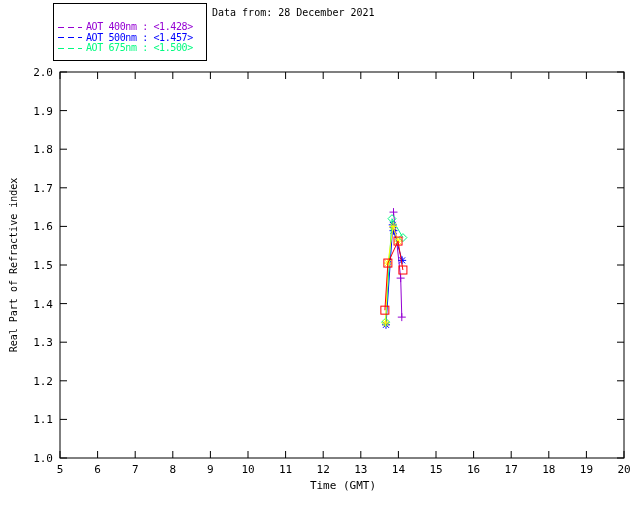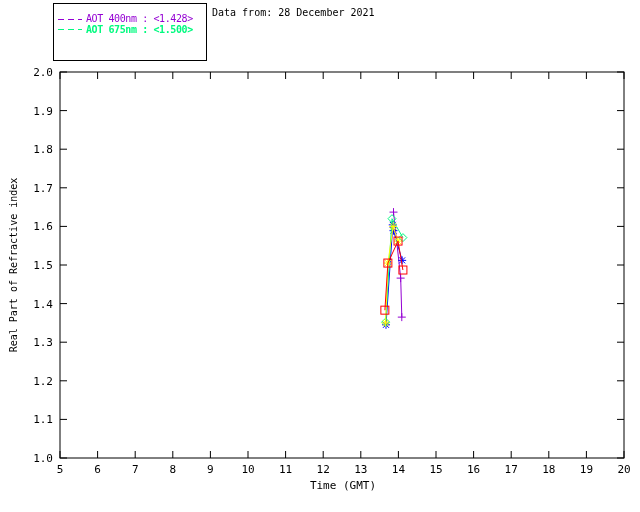--- a/index.html
+++ b/index.html
@@ -17,21 +17,21 @@
     fill:#000000;
   }
   text.axis-title{font-size:11px;}
   text.y-title{font-size:10px;}
   .legend{
     position:absolute;
     left:53px;top:3px;
     width:154px;height:58px;
     border:1px solid #000000;
     box-sizing:border-box;
-    padding:10px 0 0 4px;
+    padding:18px 0 0 4px;
     background:#ffffff;
     z-index:2;
   }
   .legend-row{
     height:10.5px;
     line-height:10px;
     font-size:10px;
     white-space:nowrap;
     display:flex;
     align-items:center;
@@ -56,22 +56,26 @@
 <body>
 
 <div class="page">
 
   <div class="legend" id="legend">
       <div class="legend-row">
         <span class="legend-dash" style="background-image: repeating-linear-gradient(90deg, rgb(148, 0, 211) 0px, rgb(148, 0, 211) 6px, transparent 6px, transparent 10px);"></span>
         <span class="legend-text" style="color: rgb(148, 0, 211);">AOT  400nm : &lt;1.428&gt;</span>
       </div>
       <div class="legend-row">
+        <span class="legend-dash" style="background-image: repeating-linear-gradient(90deg, rgb(0, 0, 255) 0px, rgb(0, 0, 255) 6px, transparent 6px, transparent 10px);"></span>
+        <span class="legend-text" style="color: rgb(0, 0, 255);">AOT  500nm : &lt;1.457&gt;</span>
+      </div>
+      <div class="legend-row">
         <span class="legend-dash" style="background-image: repeating-linear-gradient(90deg, rgb(0, 250, 127) 0px, rgb(0, 250, 127) 6px, transparent 6px, transparent 10px);"></span>
-        <span class="legend-text" style="color: rgb(0, 250, 127); font-weight: bold;">AOT  675nm : &lt;1.500&gt;</span>
+        <span class="legend-text" style="color: rgb(0, 250, 127);">AOT  675nm : &lt;1.500&gt;</span>
       </div>
     </div>
 
   <div class="header">
     <div class="header-line">Data from: 28 December 2021</div>
   </div>
 
   <svg width="640" height="512" viewBox="0 0 640 512">
     <g id="axes">
         <rect x="60" y="72" width="564" height="386" fill="none" stroke="#000" stroke-width="1"></rect>

